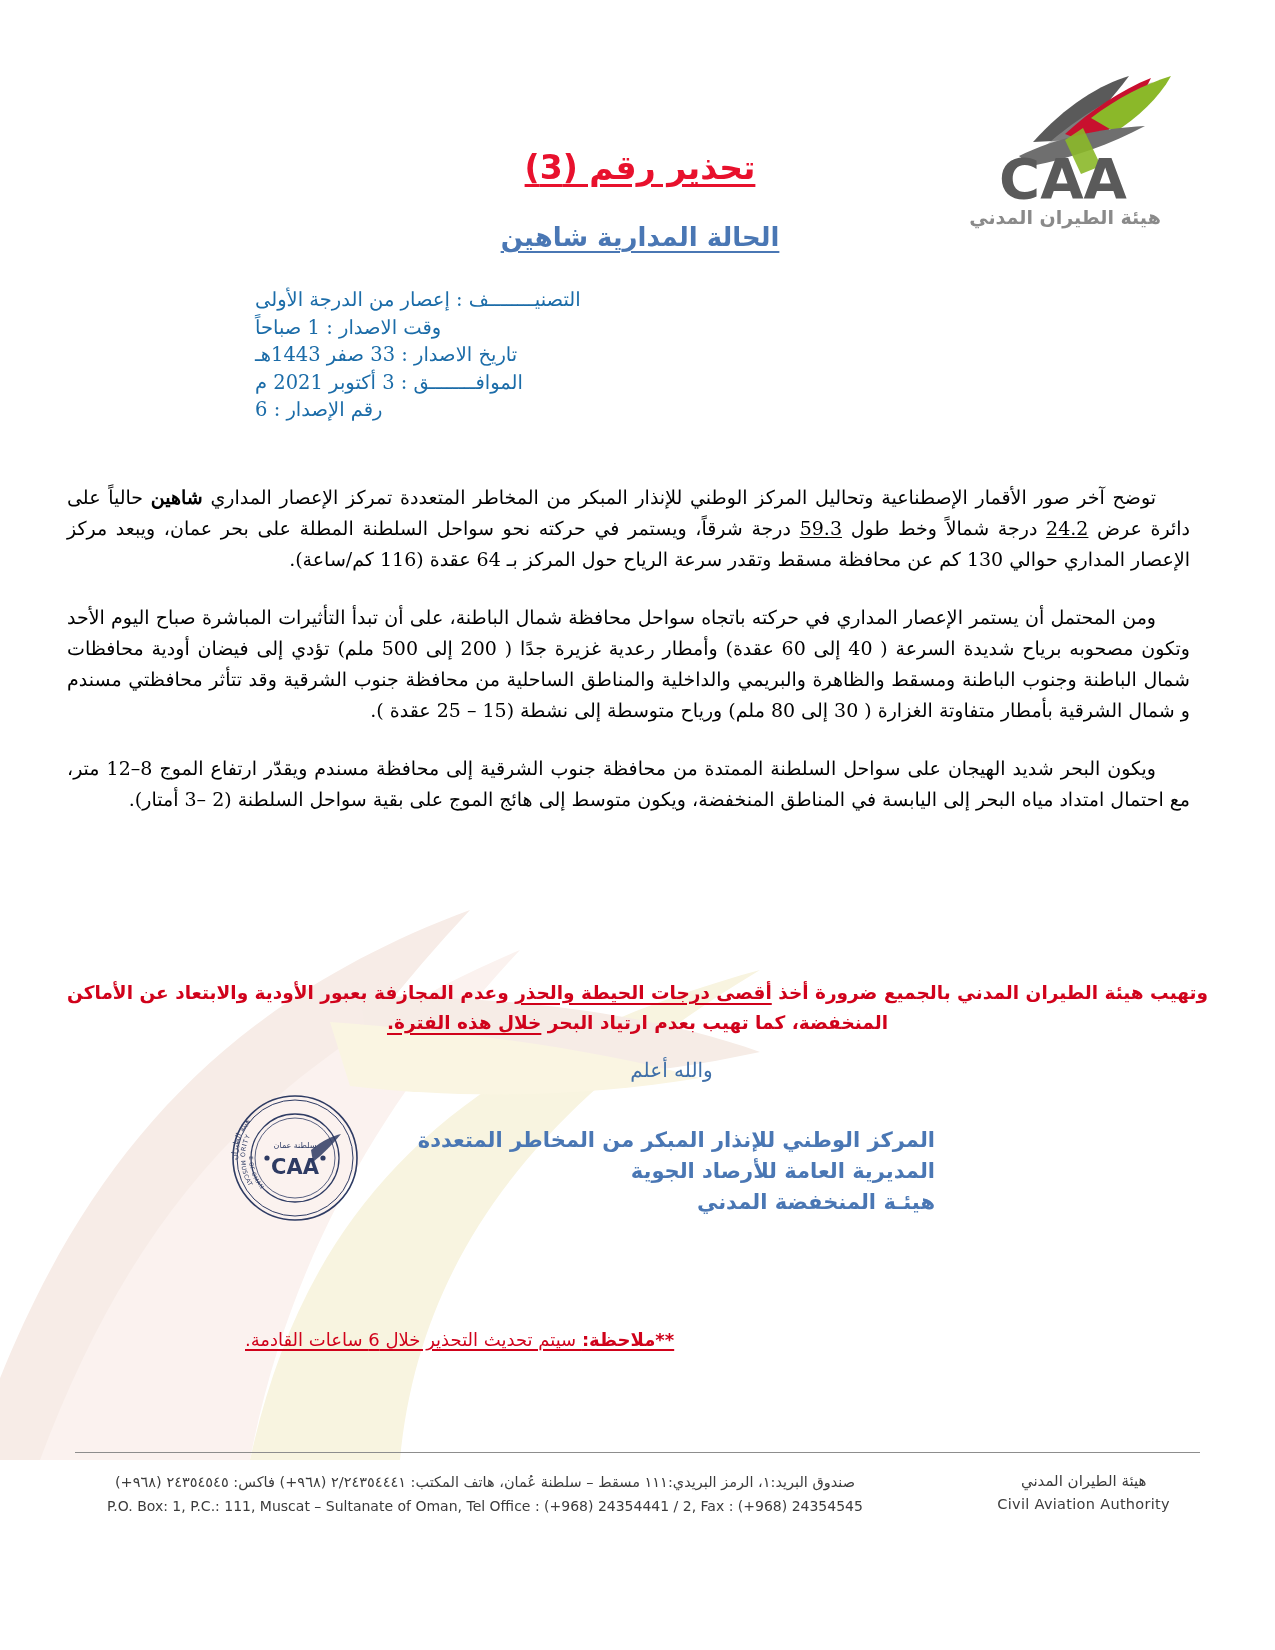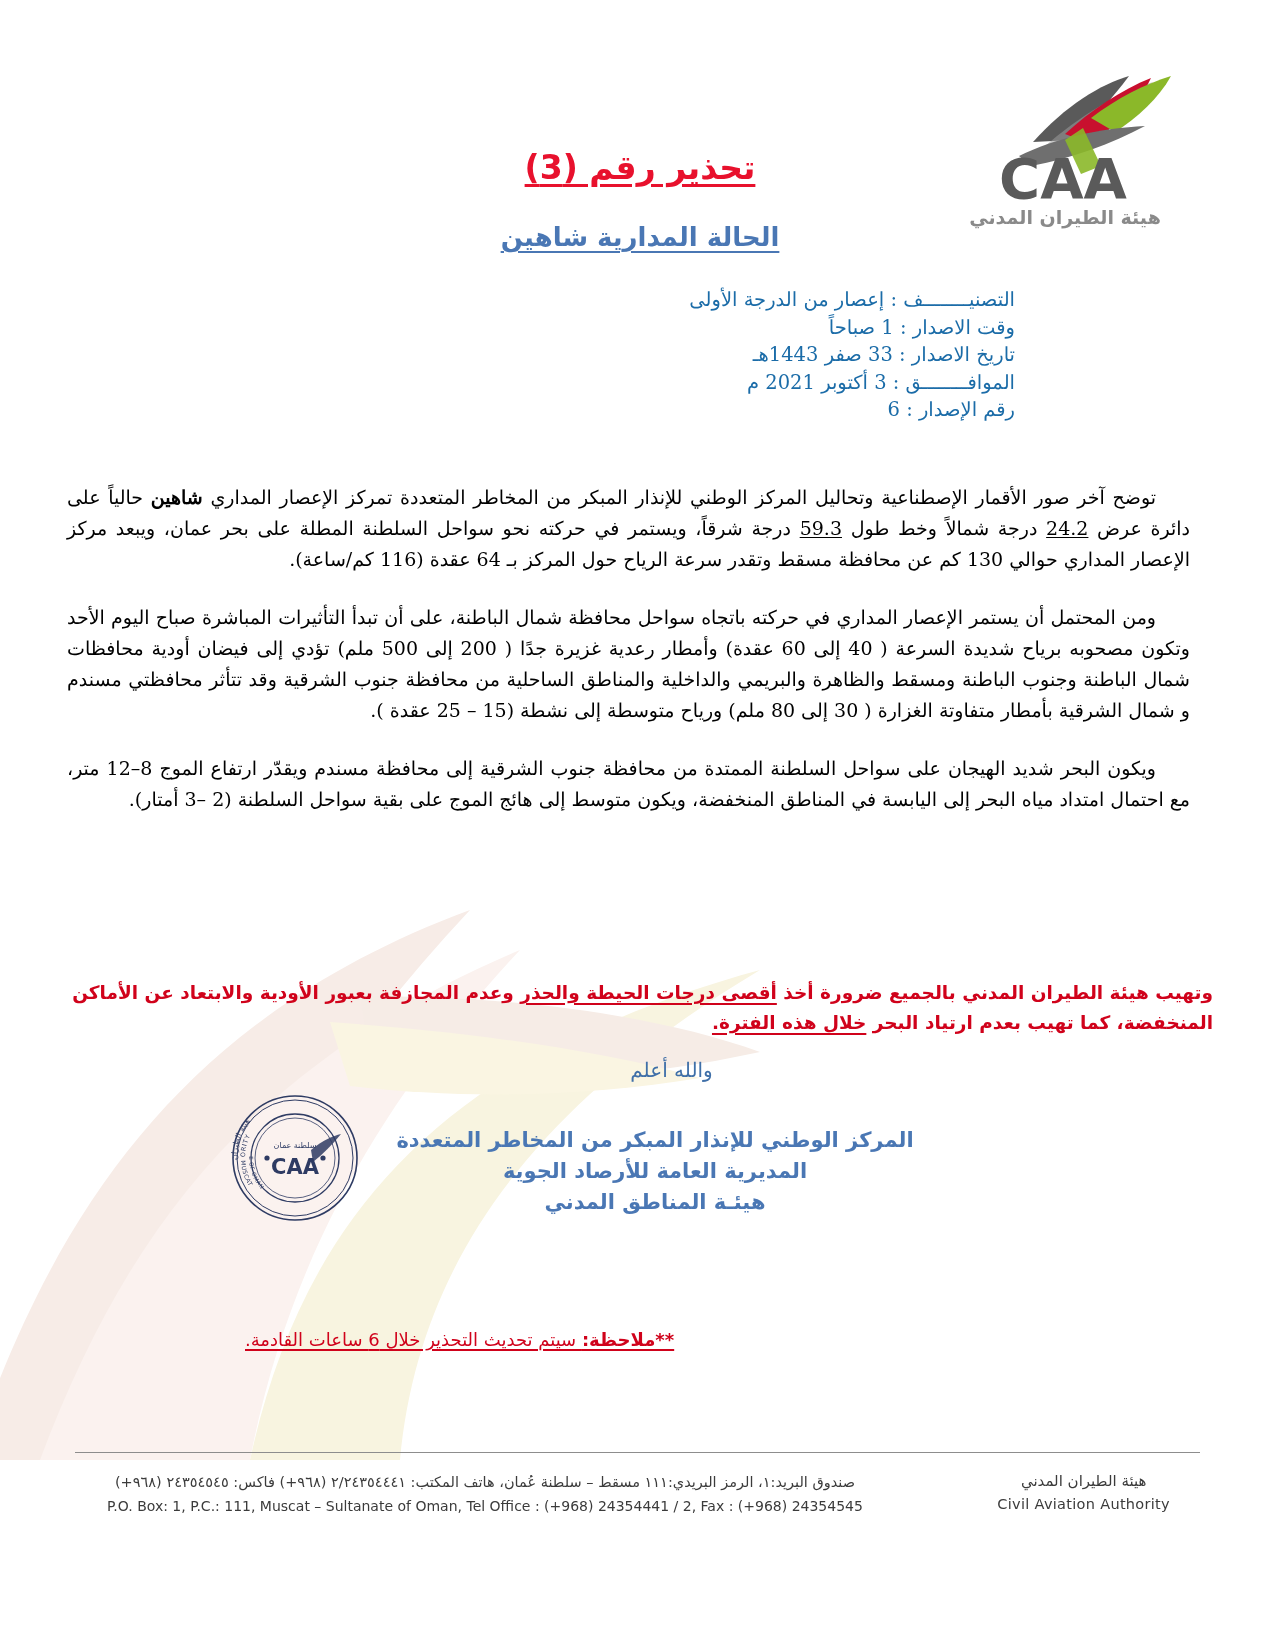--- a/index.html
+++ b/index.html
@@ -86,21 +86,21 @@
     direction: rtl;
     text-align: left;
     color: #1b6ca8;
     font-family: "DejaVu Serif", "Liberation Serif", serif;
     font-size: 19.5px;
     line-height: 27.5px;
     z-index: 3;
   }
   .meta-row {
     white-space: nowrap;
-    text-align: right;
+    text-align: left;
   }
   .meta-label { }
   .meta-value { }
 
   
   .body-wrap {
     position: absolute;
     top: 482px;
     right: 85px;
     left: 67px;
@@ -120,21 +120,21 @@
   p.para b { font-weight: bold; }
   .u { text-decoration: underline; text-underline-offset: 2px; }
 
   
   .alert {
     position: absolute;
     top: 978px;
     right: 62px;
     left: 62px;
     direction: rtl;
-    text-align: right;
+    text-align: center;
     font-family: "DejaVu Sans", "Liberation Sans", sans-serif;
     font-size: 18.5px;
     line-height: 30px;
     font-weight: bold;
     color: #d0021b;
     z-index: 3;
   }
   .alert .u2 {
     text-decoration: underline;
     text-decoration-thickness: 2px;
@@ -159,21 +159,20 @@
     display: inline-block;
     margin-right: -68px;
   }
 
   
   .signature {
     position: absolute;
     top: 1125px;
     right: 340px;
     width: 560px;
-    text-align: center;
     direction: rtl;
     font-family: "DejaVu Sans", "Liberation Sans", sans-serif;
     font-size: 21px;
     line-height: 31px;
     font-weight: bold;
     color: #4a77b4;
     z-index: 3;
   }
 
   
@@ -350,21 +349,21 @@
       <textPath href="#arcBot2" startOffset="24%">SULTANATE OF OMAN</textPath>
     </text>
     <text x="80" y="70" font-family="DejaVu Sans, sans-serif" font-size="8" fill="#2e3b63" text-anchor="middle" direction="rtl">سلطنة عمان</text>
     <text x="80" y="96" font-family="DejaVu Sans, sans-serif" font-size="21" font-weight="bold" fill="#2e3b63" text-anchor="middle">CAA</text>
     <path d="M96 72 C 108 62, 118 58, 126 56 C 118 66, 108 76, 98 84 Z" fill="#2e3b63" opacity="0.85"></path>
   </svg>
 
   <div class="signature">
     <div>المركز الوطني للإنذار المبكر من المخاطر المتعددة</div>
     <div>المديرية العامة للأرصاد الجوية</div>
-    <div>هيئـة المناطق المدني</div>
+    <div>هيئـة المنخفضة المدني</div>
   </div>
 
   <div class="note"><b class="u3">**ملاحظة:</b><span class="u3"> سيتم تحديث التحذير خلال 6 ساعات القادمة.</span></div>
 
   <div class="footer-rule"></div>
   <div class="footer">
     <div class="footer-right">
       <div>هيئة الطيران المدني</div>
       <div class="en">Civil Aviation Authority</div>
     </div>

